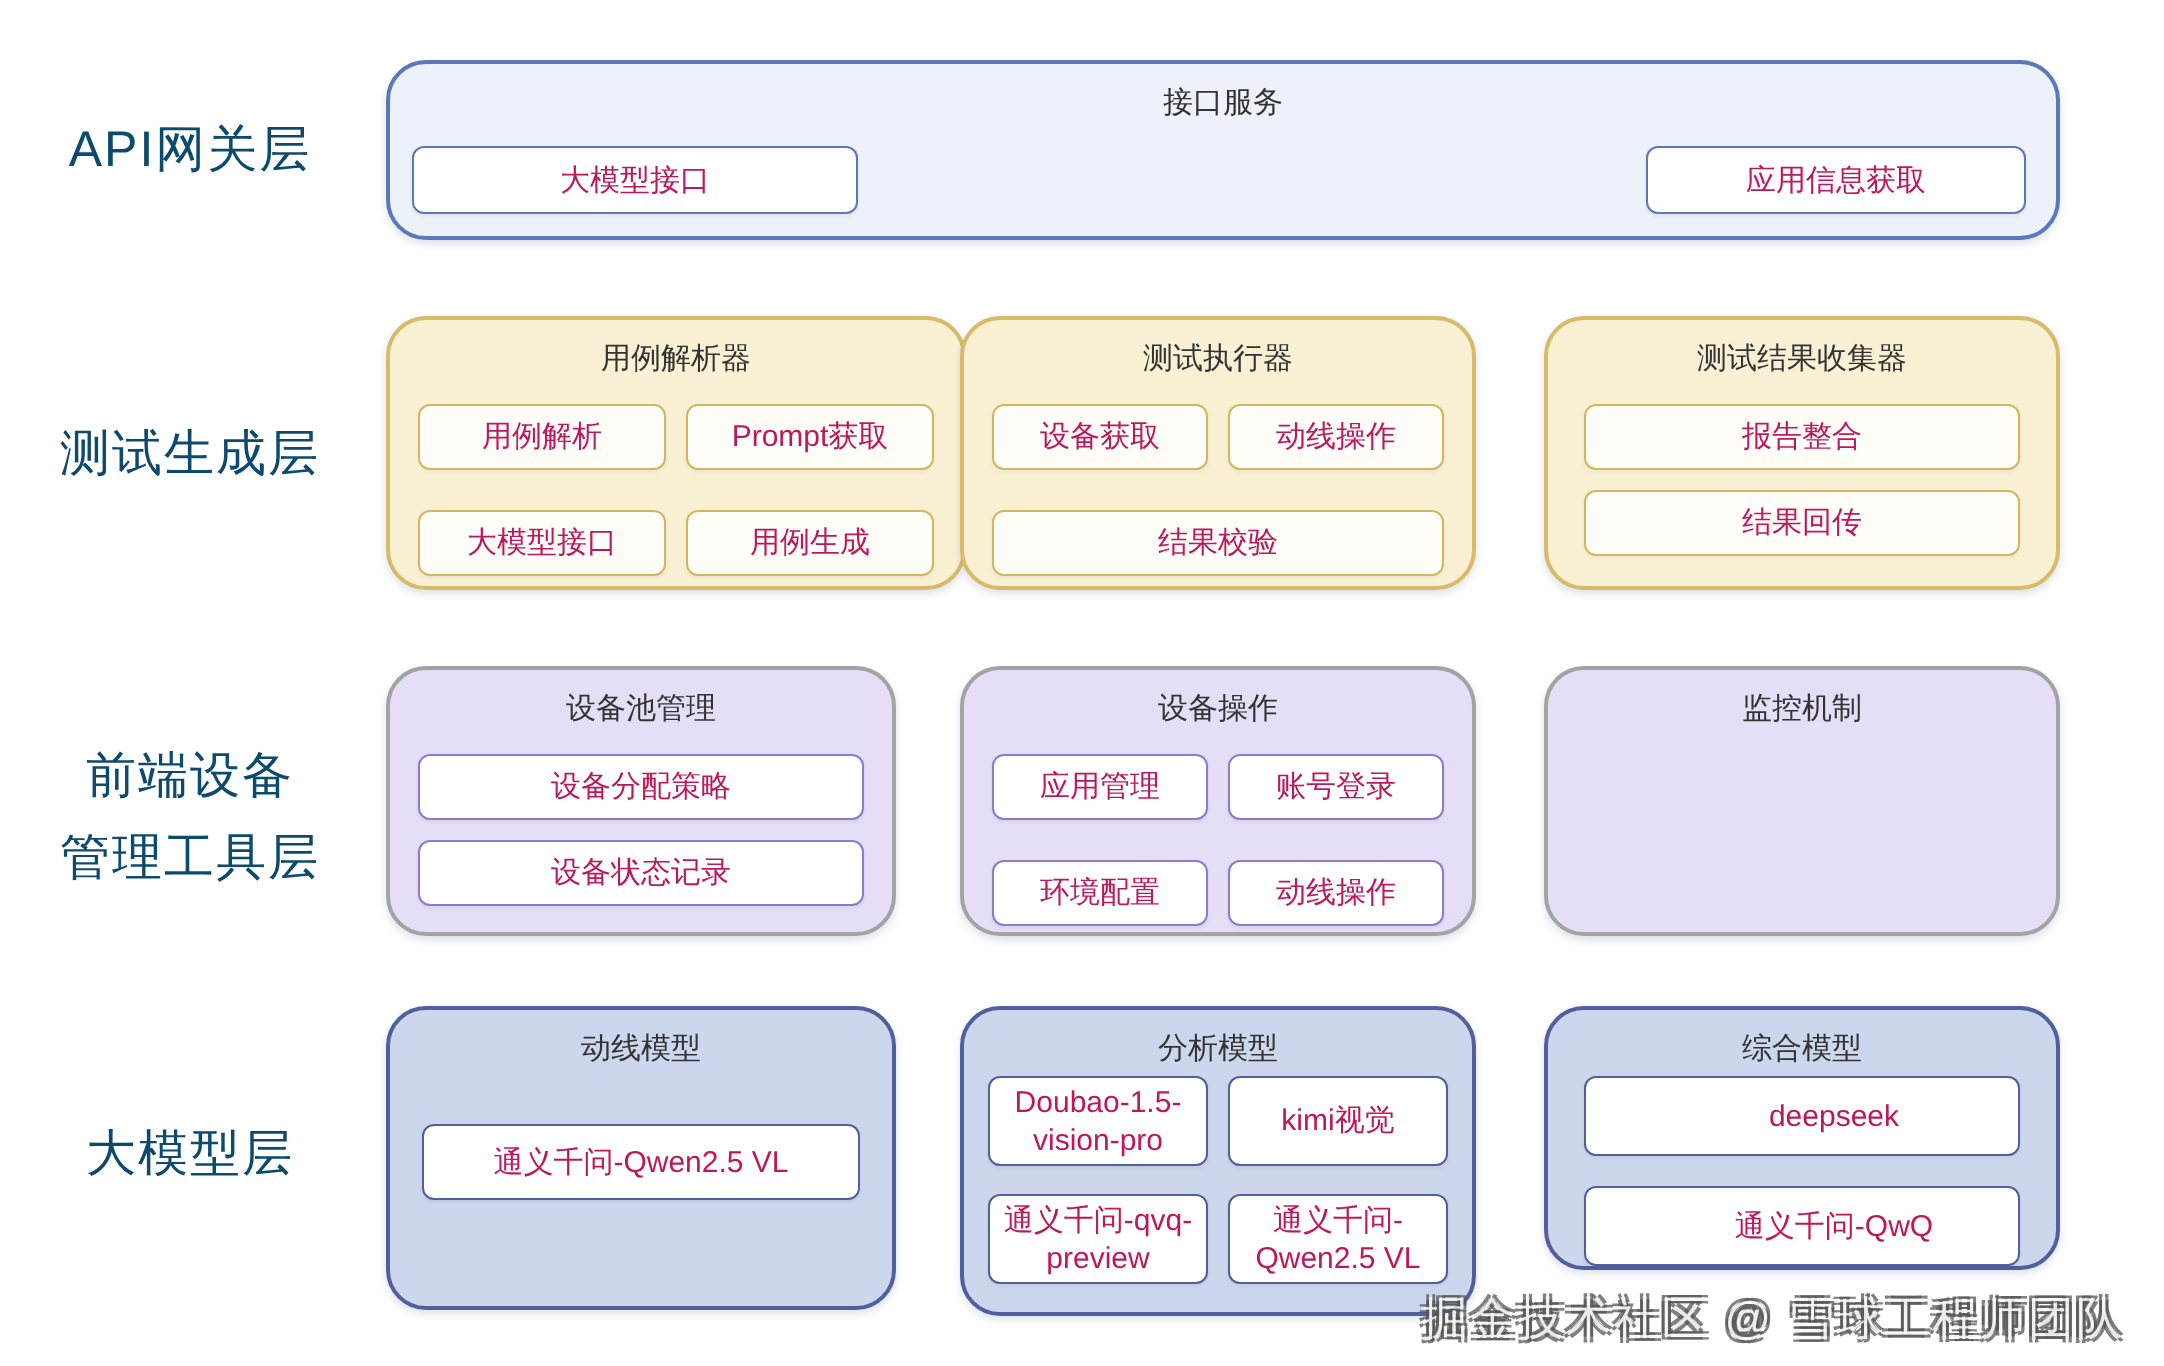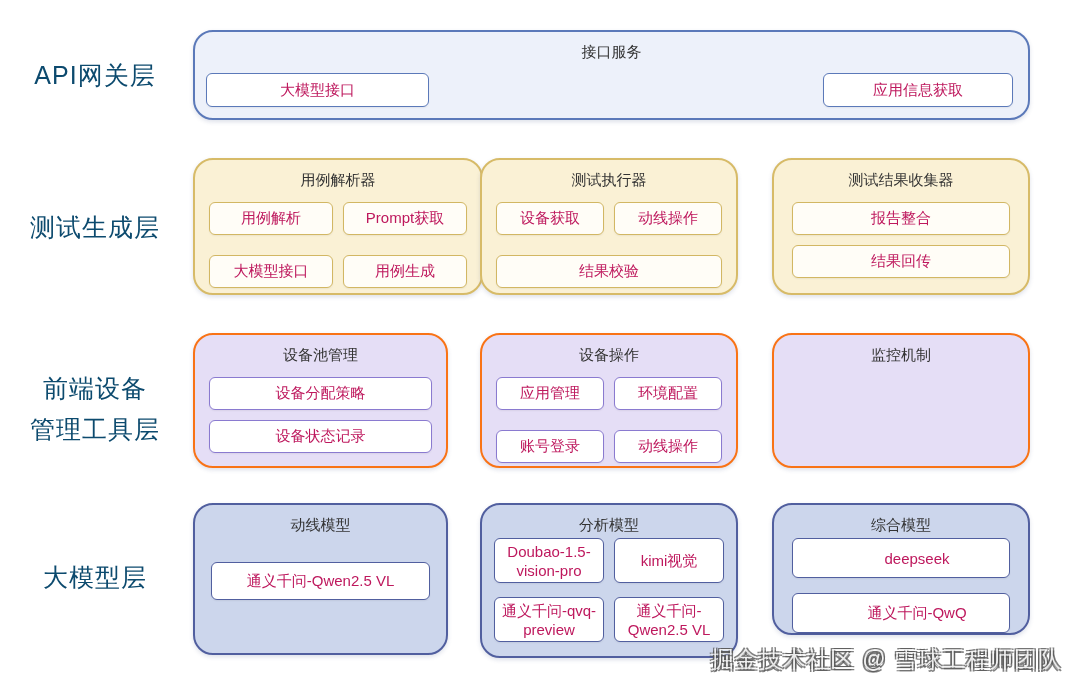--- a/index.html
+++ b/index.html
@@ -31,21 +31,21 @@
     display:flex; align-items:center; justify-content:center;
     font-size:15px; color:#be185d; height:33px; text-align:center;
     box-shadow:0 1px 2px rgba(0,0,0,0.06);
   }
 
   
   .t-api { background:#edf1fa; border:2px solid #5b79b9; }
   .t-api .btn { border:1.5px solid #5b79b9; }
   .t-gen { background:#faf1d5; border:2px solid #d7bb68; }
   .t-gen .btn { border:1.5px solid #d2b763; background:#fffdf7; }
-  .t-dev { background:#e5def6; border:2px solid #f97316; }
+  .t-dev { background:#e5def6; border:2px solid #a3a3a3; }
   .t-dev .btn { border:1.5px solid #8a7ad0; }
   .t-mod { background:#ccd6ec; border:2px solid #515f9f; }
   .t-mod .btn { border:1.5px solid #515f9f; }
 
   
   .b1 { left:193px; top:30px; width:837px; height:90px; }
   .b1 .btn { position:absolute; top:41px; height:34px; }
   .api-b0 { left:11px; width:223px; }
   .api-b1 { left:321px; width:192px; }
   .api-b2 { left:628px; width:190px; }
@@ -138,22 +138,22 @@
     <div class="title">设备池管理</div>
     <div class="col1" style="margin:12px 14px 0;">
       <div class="btn">设备分配策略</div>
       <div class="btn">设备状态记录</div>
     </div>
   </div>
   <div class="box t-dev b3b">
     <div class="title">设备操作</div>
     <div class="grid2">
       <div class="btn">应用管理</div>
+      <div class="btn">账号登录</div>
       <div class="btn">环境配置</div>
-      <div class="btn">账号登录</div>
       <div class="btn">动线操作</div>
     </div>
   </div>
   <div class="box t-dev b3c">
     <div class="title">监控机制</div>
   </div>
 
   <div class="box t-mod b4a">
     <div class="title">动线模型</div>
     <div class="col1">

